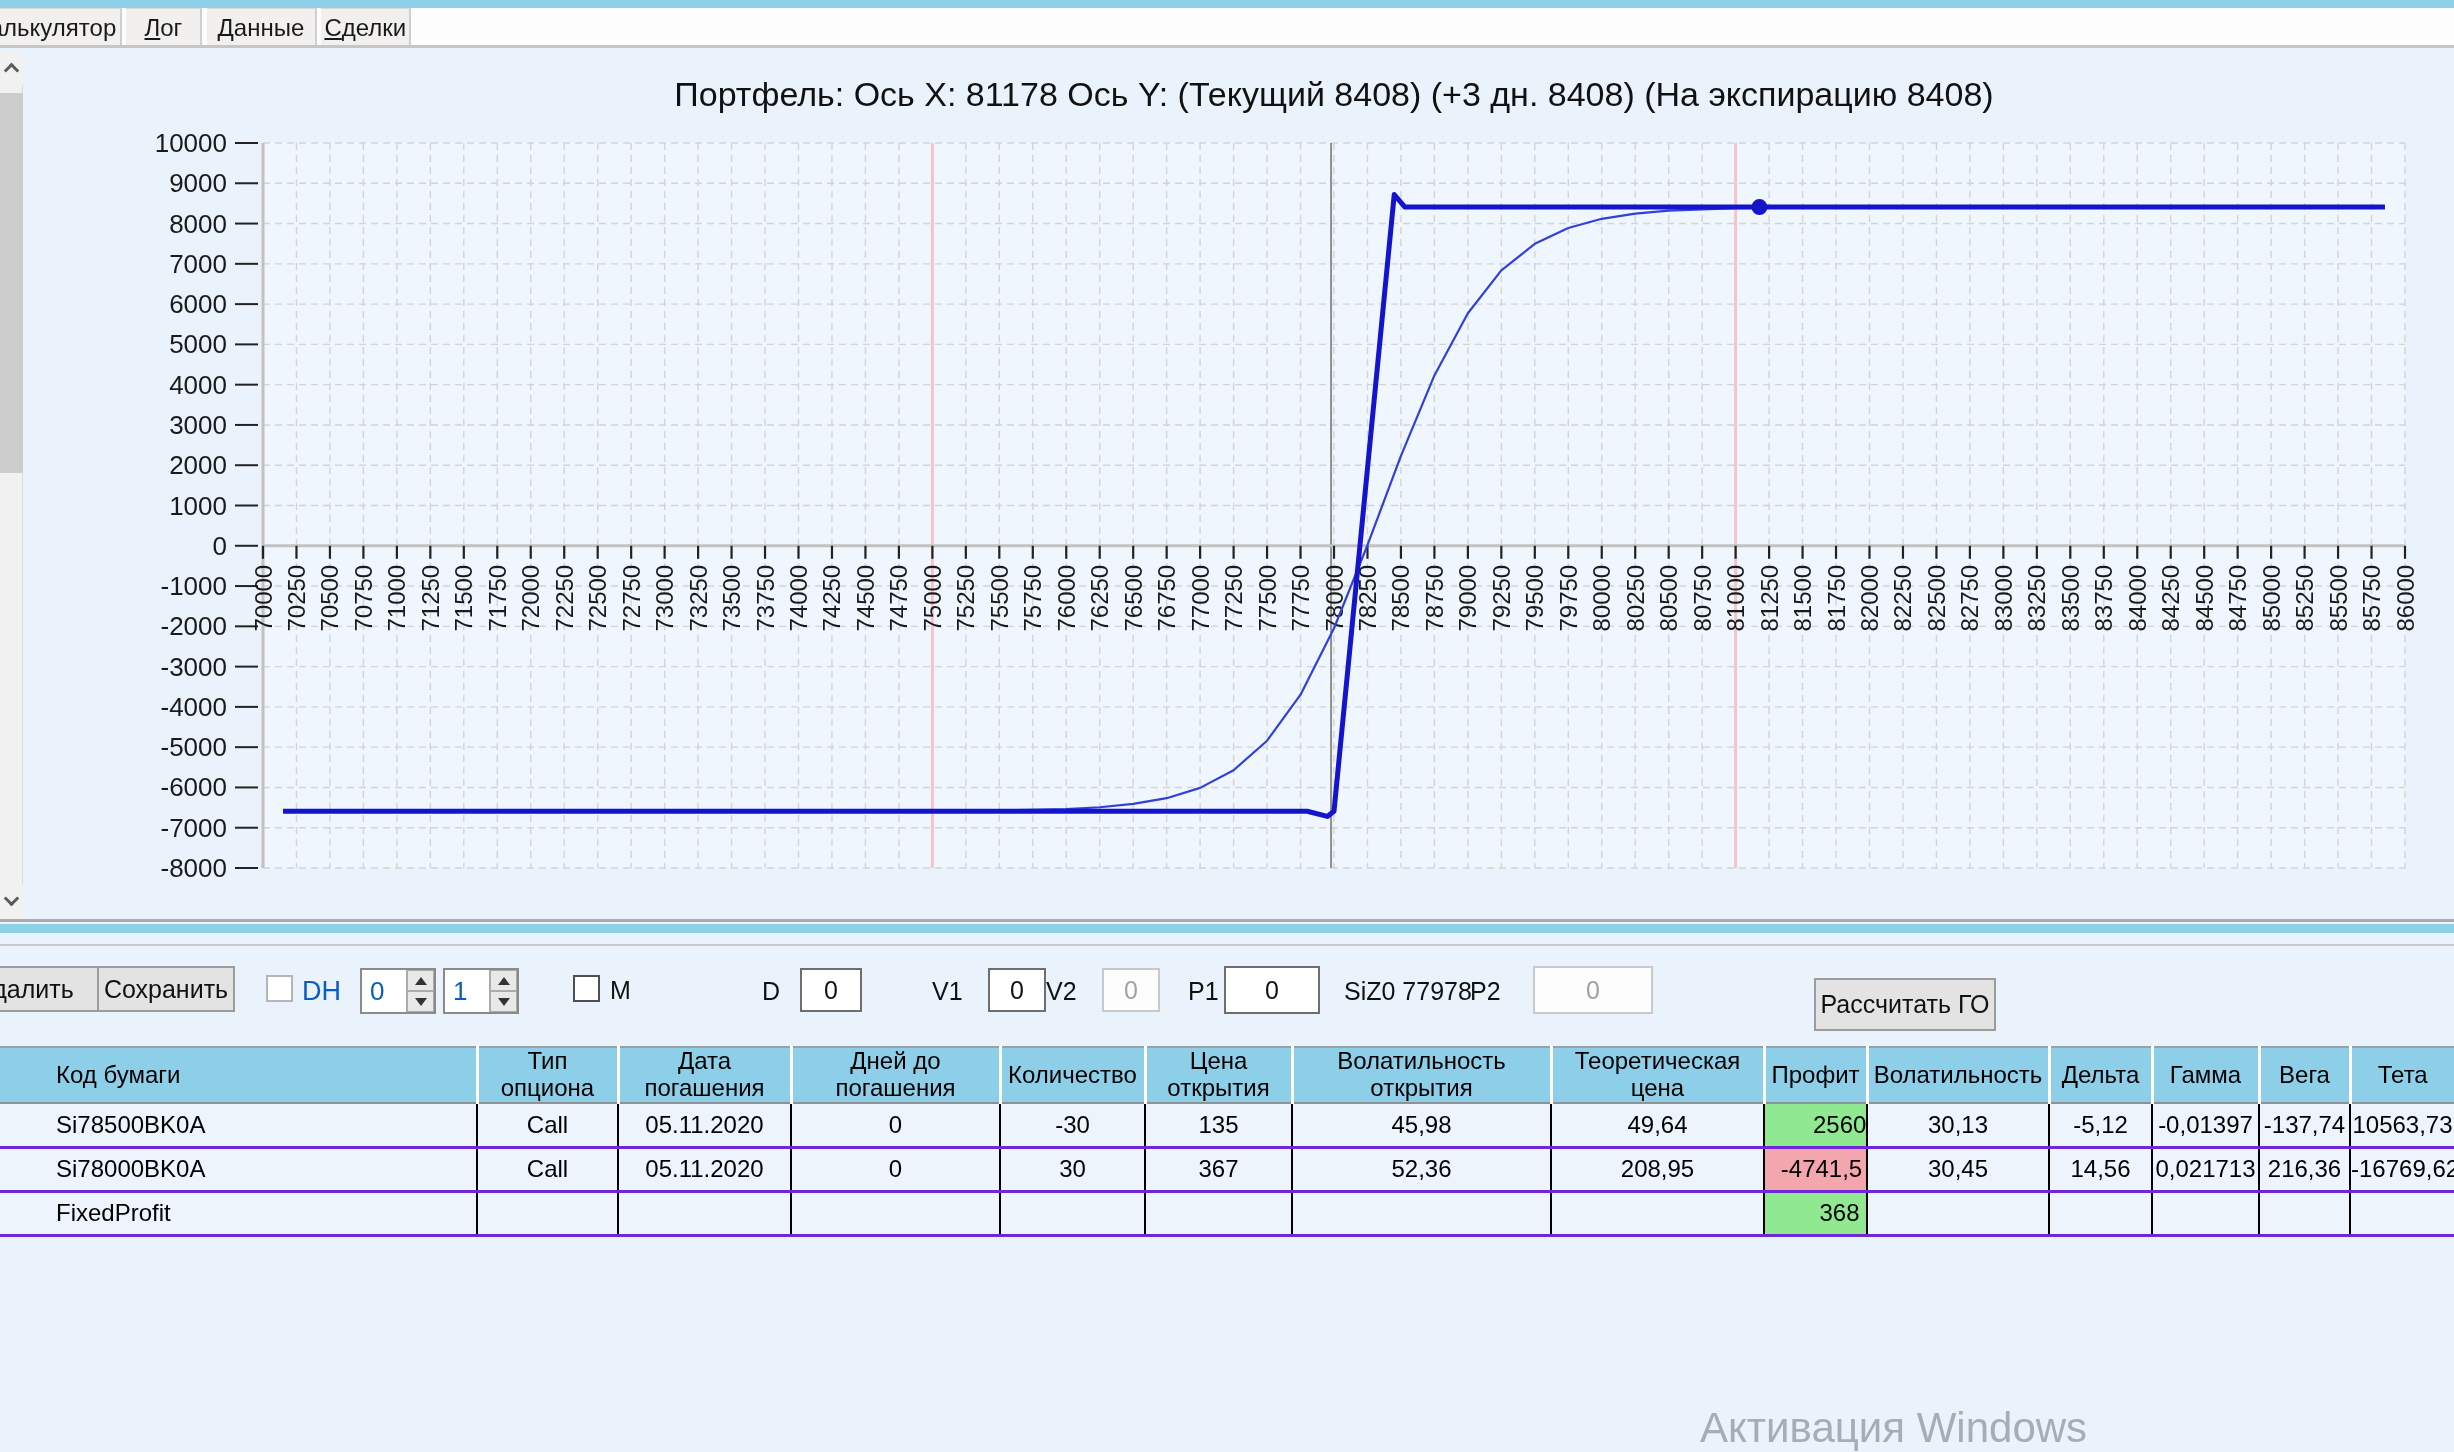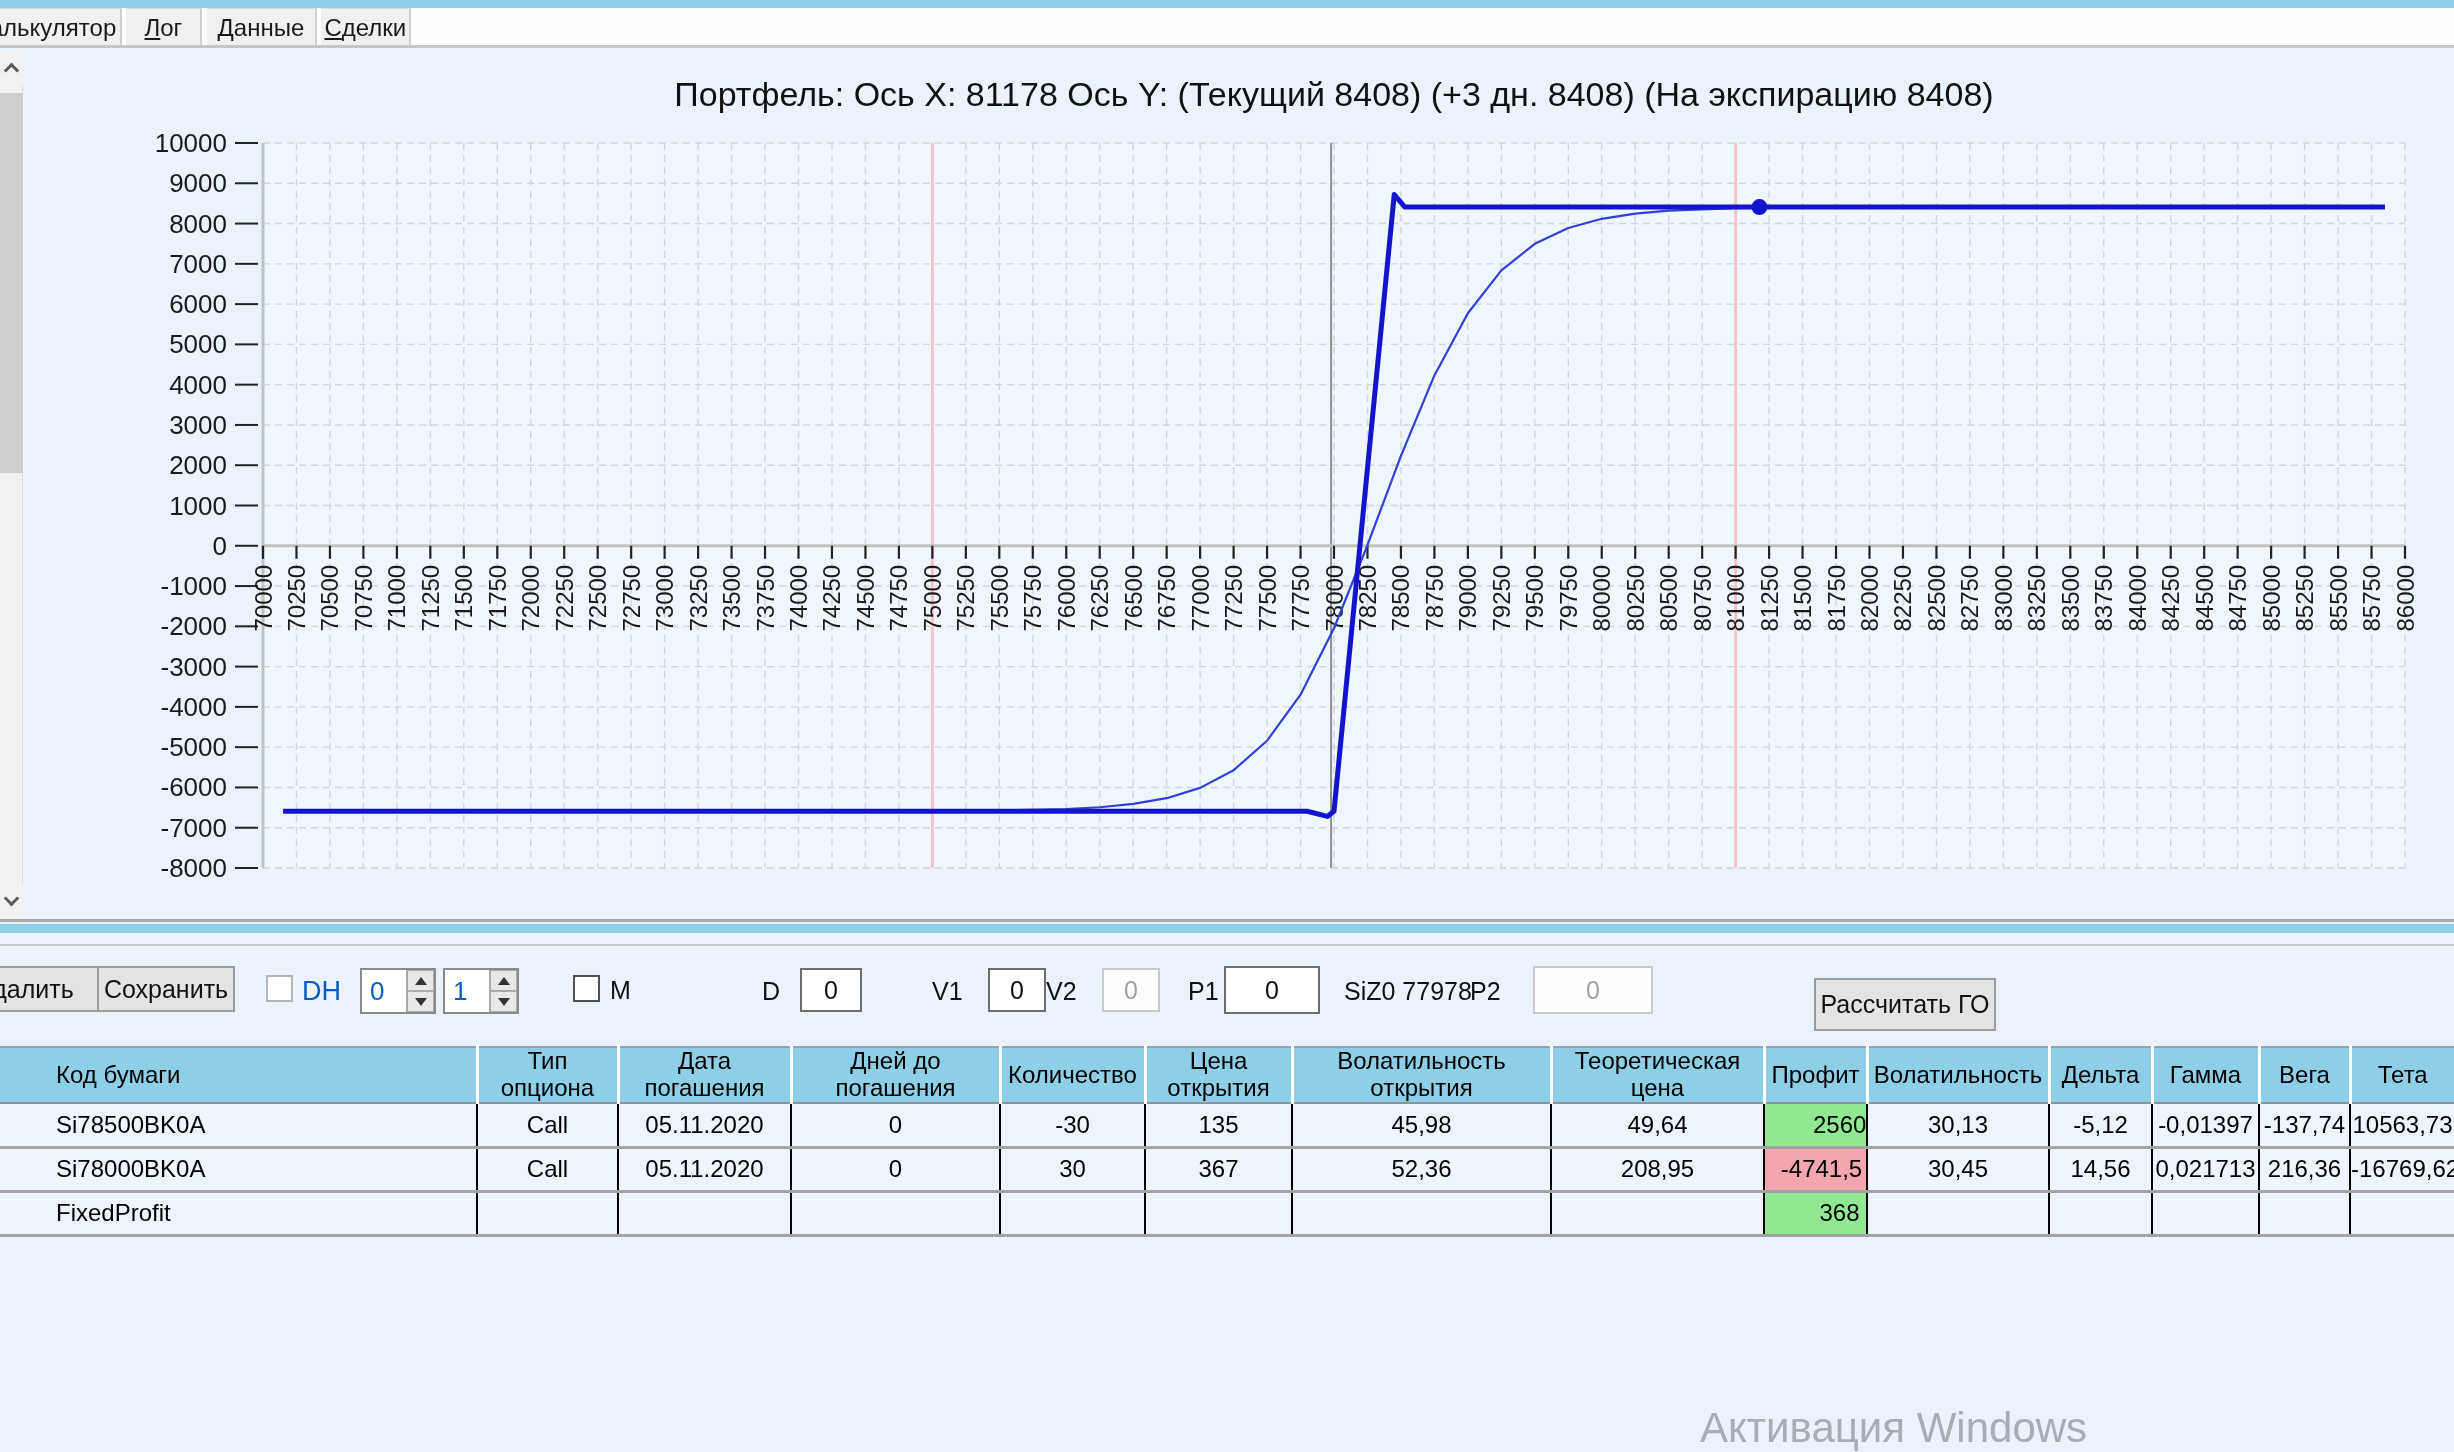--- a/index.html
+++ b/index.html
@@ -83,21 +83,21 @@
 
   
   #options-table { position:absolute; left:0; top:1034px; width:2454px;
     border-collapse:collapse; table-layout:fixed;margin-top:12px; }
   #options-table th { background:#8DCFE9; font-size:24px; font-weight:normal; color:#000;
     height:56px; border-right:3px solid #FFF; border-top:2px solid #9AA0A5;
     border-bottom:2px solid #8C9296; white-space:pre-line; line-height:1.12; text-align:center; }
   #options-table th:first-child { text-align:left; padding-left:56px; }
   #options-table th:last-child { border-right:none; }
   #options-table td { background:#EDF4FB; height:44px; font-size:24px; color:#000;
-    text-align:center; border-right:2px solid #000; border-bottom:3px solid #a3a3a3; overflow:hidden; }
+    text-align:center; border-right:2px solid #000; border-bottom:3px solid #6d28d9; overflow:hidden; }
   #options-table td:last-child { border-right:none; }
   #options-table td.first-col { text-align:left; padding-left:56px; }
   #options-table td.bg-green { background:#90E890;padding-left:48px; }
   #options-table td.bg-red   { background:#F4A6AE;padding-left:12px; }
 
   .watermark { position:absolute; left:1700px; top:1404px; font-size:42px; color:#A6ADB4; }
 </style>
 </head>
 <body>
 

